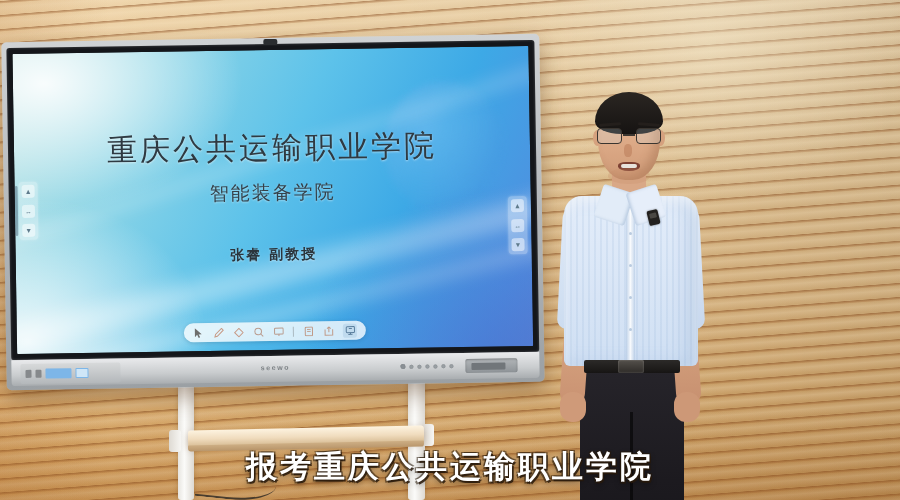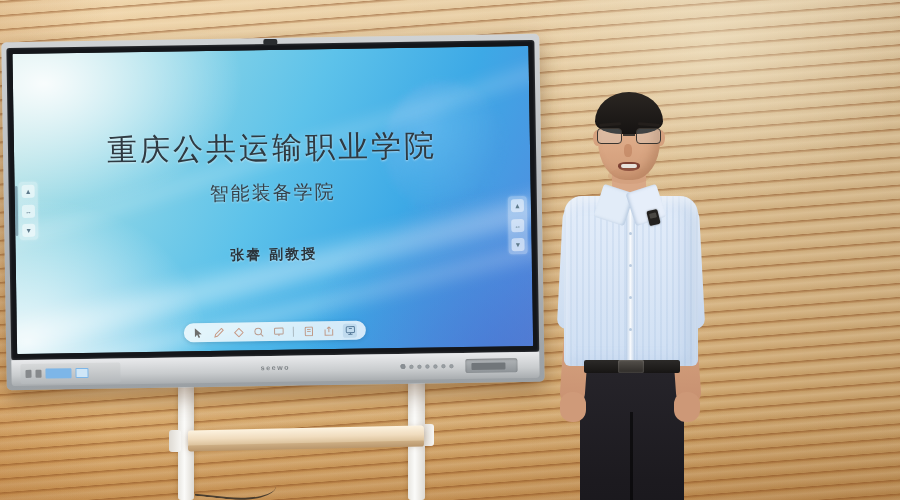--- a/index.html
+++ b/index.html
@@ -504,14 +504,15 @@
     <div class="pz p-glass">
       <span class="lens l"></span>
       <span class="bridge"></span>
       <span class="lens r"></span>
     </div>
     <div class="pz p-nose"></div>
     <div class="pz p-mouth"></div>
     <div class="pz p-chin"></div>
   </div>
 
+  <div id="caption">报考重庆公共运输职业学院</div>
 
 </div>
 
 </body></html>

